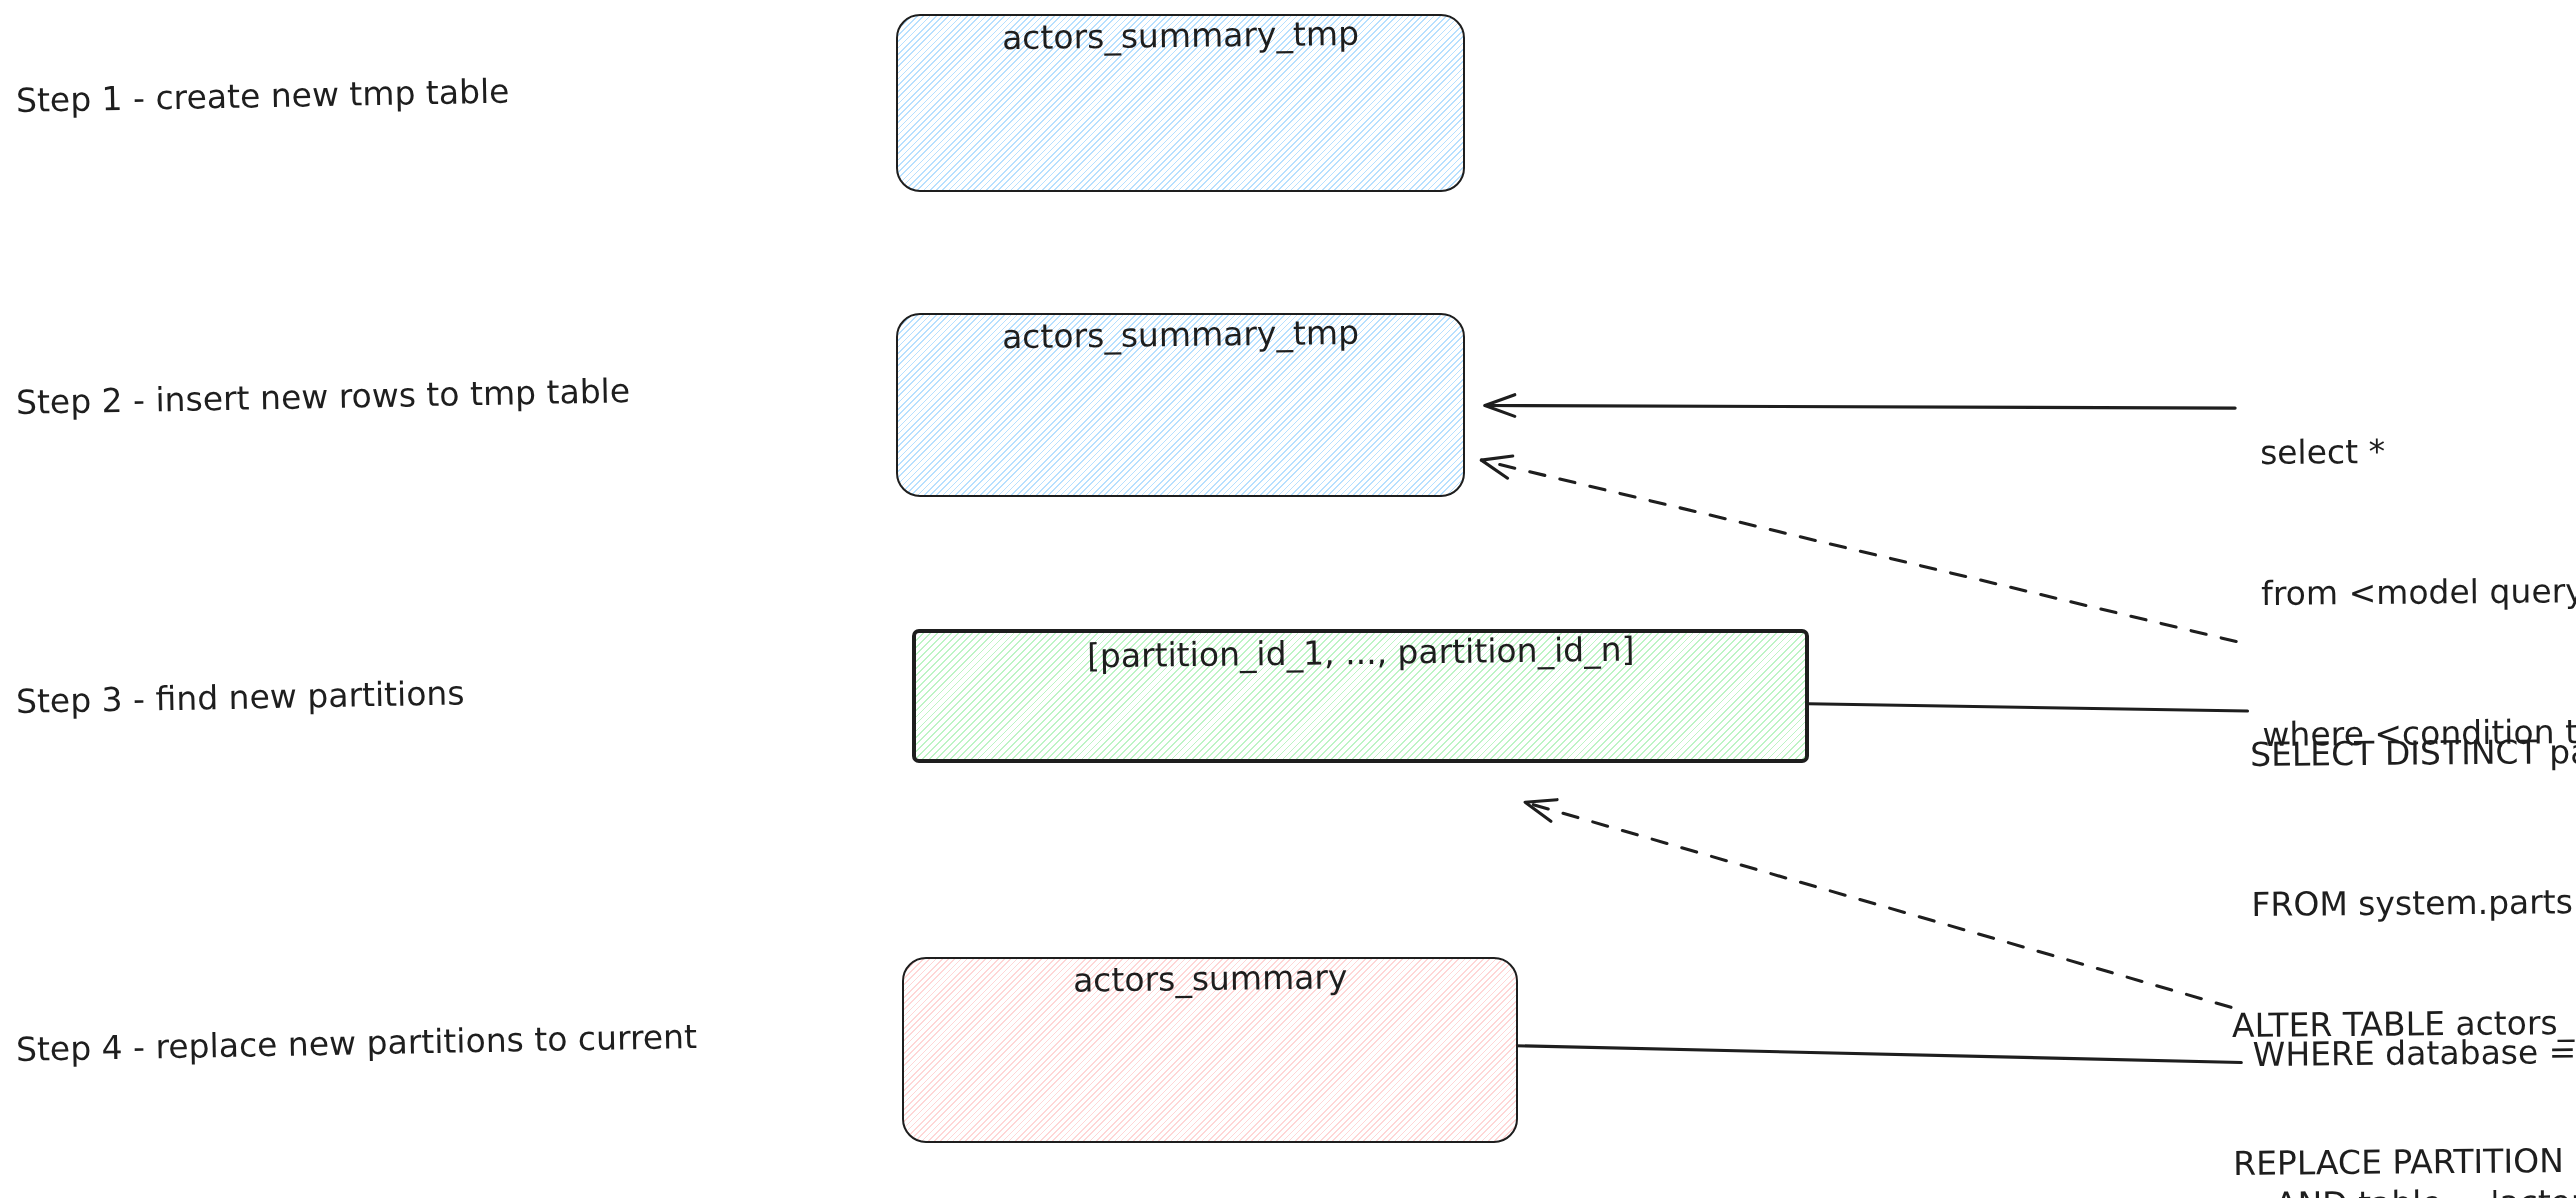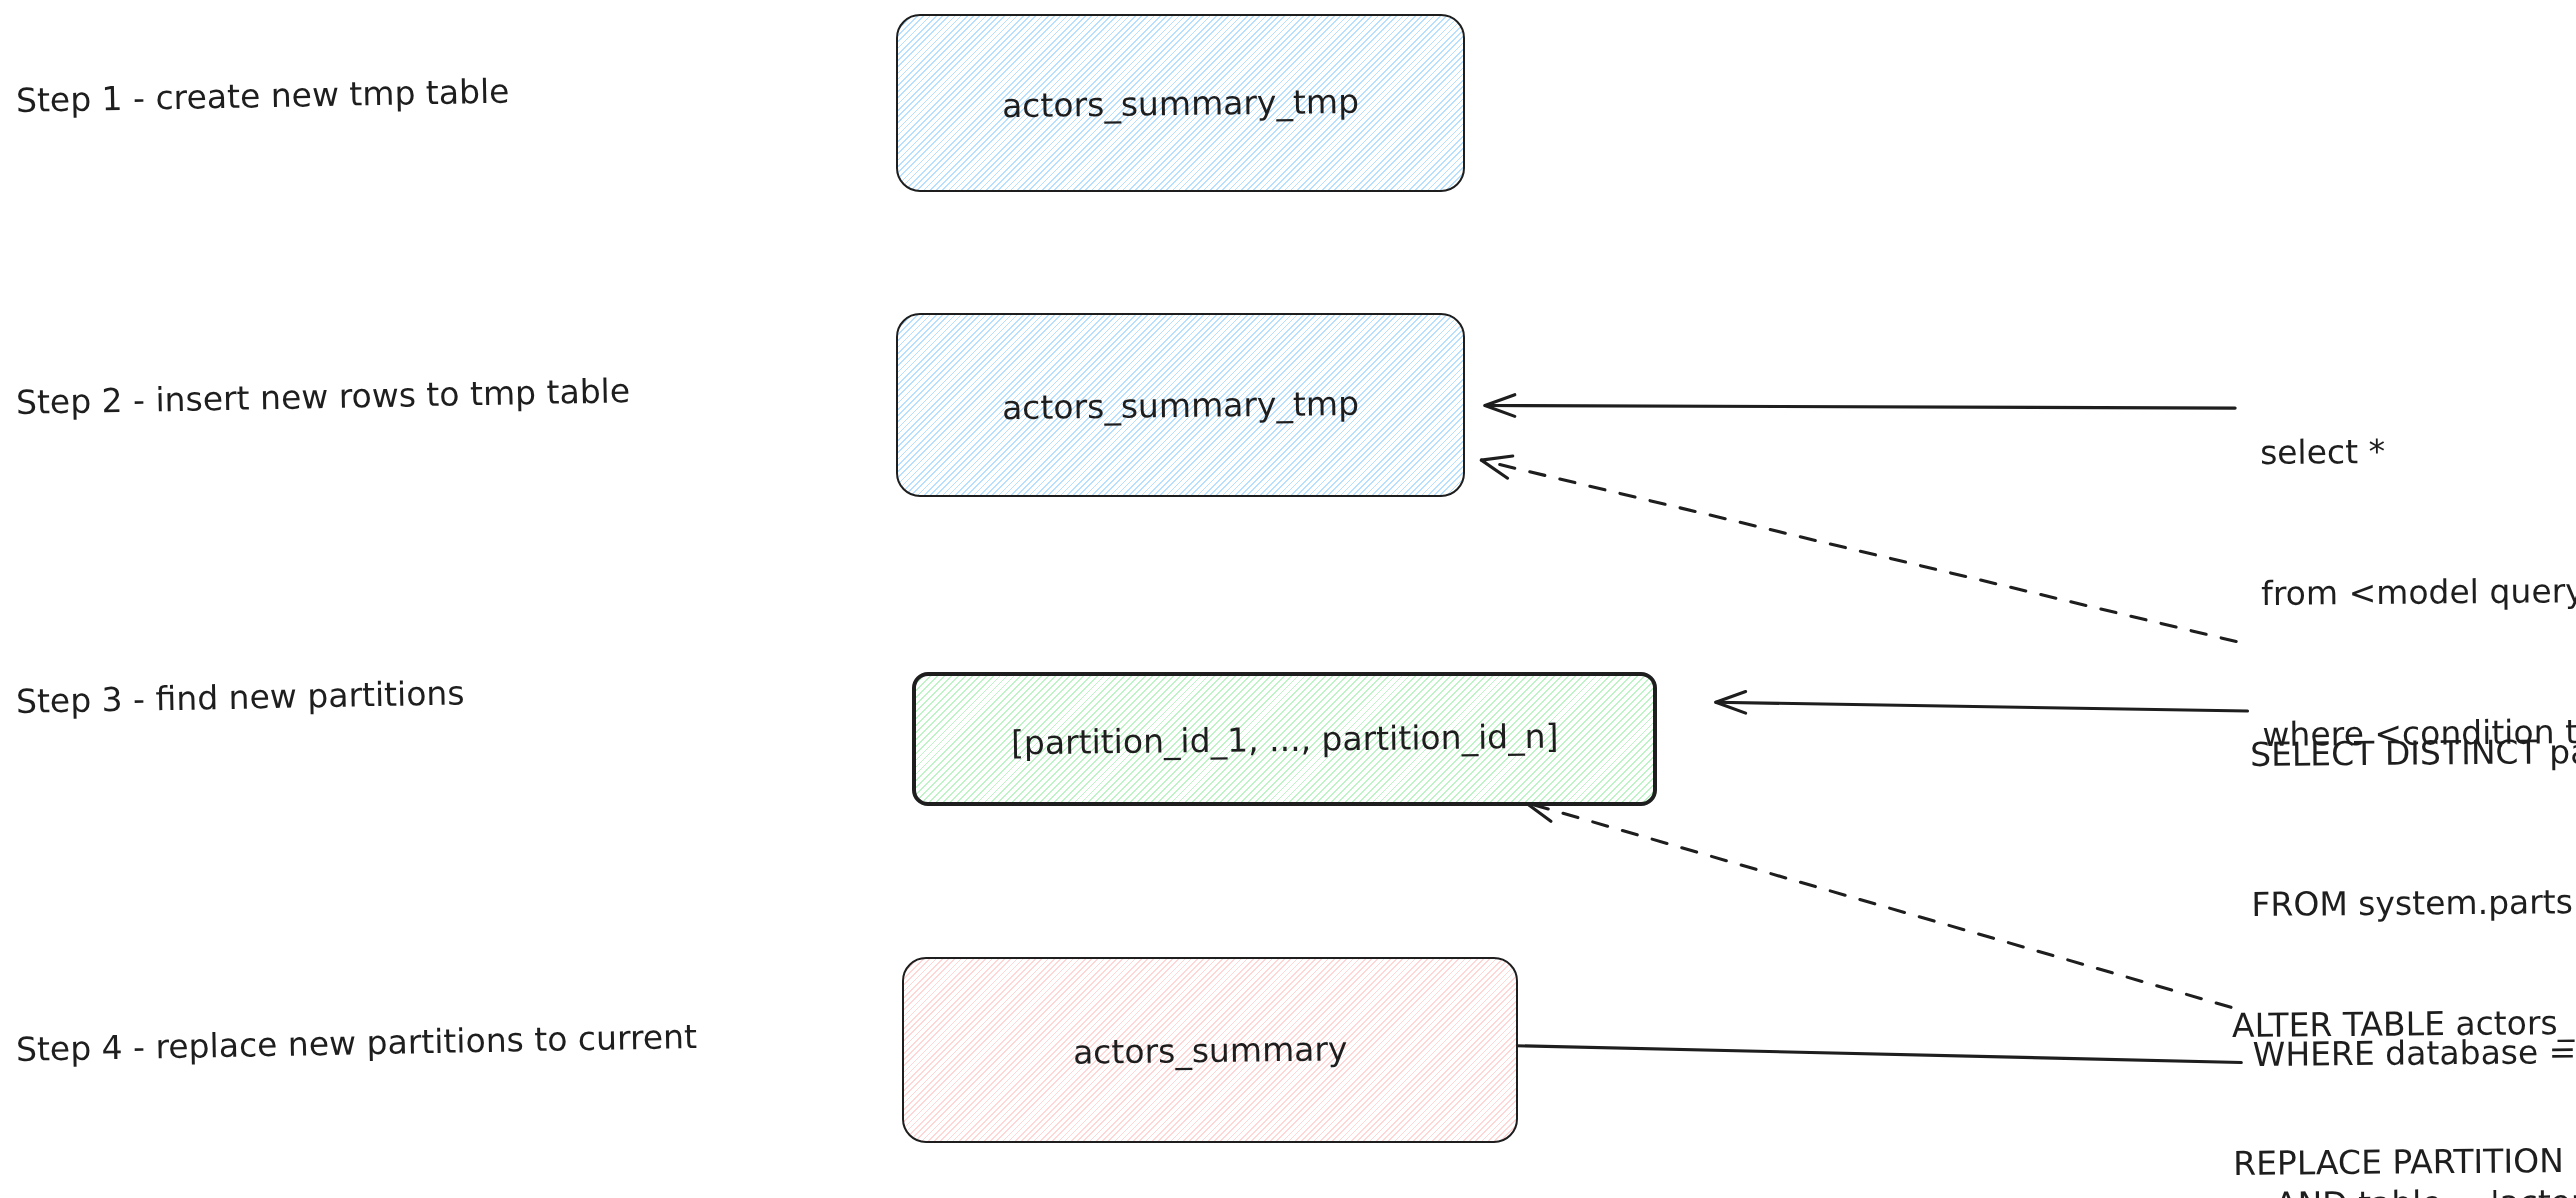--- a/index.html
+++ b/index.html
@@ -47,36 +47,36 @@
   #step-label-2 { top: 384px; }
   #step-label-3 { top: 683px; }
   #step-label-4 { top: 1031px; }
 
   .box {
     position: absolute;
     box-sizing: border-box;
     border: 2.6px solid #1e1e1e;
     border-radius: 24px;
     display: flex;
-    align-items: center;
+    align-items: flex-start;
     justify-content: center;
     background-color: #ffffff;
   }
   .box-label {
     font-size: 33px;
     white-space: pre;
     transform: rotate(-0.7deg);
   }
   .hatch-blue  { background-image: repeating-linear-gradient(135deg, rgba(165,216,255,0.80) 0 1.2px, transparent 1.2px 4.4px); }
   .hatch-green { background-image: repeating-linear-gradient(135deg, rgba(178,242,187,0.85) 0 1.3px, transparent 1.3px 4.9px); }
   .hatch-red   { background-image: repeating-linear-gradient(135deg, rgba(255,201,201,0.75) 0 1.2px, transparent 1.2px 4.4px); }
 
   #box-1 { left: 896px; top: 14.4px;   width: 569px; height: 178px; }
   #box-2 { left: 896px; top: 313px;  width: 569px; height: 184px; }
-  #box-3 { left: 912px; top: 672px; width: 745px; height: 134px; border-width: 4.1px; border-radius: 16px; }
+  #box-3 { left: 912px; top: 629px; width: 897px; height: 134px; border-width: 4.1px; border-radius: 7px; }
   #box-4 { left: 902px; top: 957px; width: 616px; height: 186px; }
 
   .sql-block {
     position: absolute;
     font-size: 33px;
     white-space: pre;
     transform: rotate(-0.5deg);
     transform-origin: left top;
   }
   #sql-step-2 { left: 2259px; top: 335px;  line-height: 47px; }

